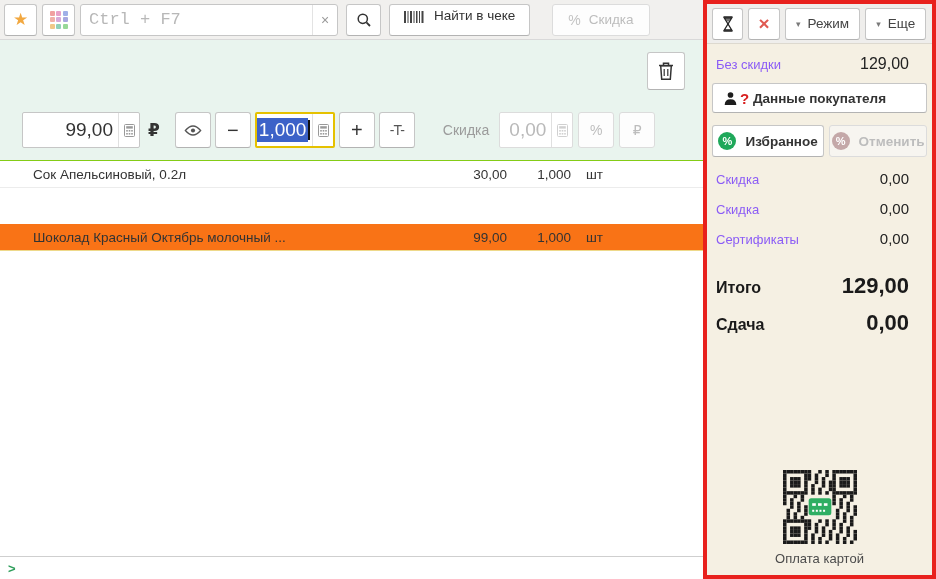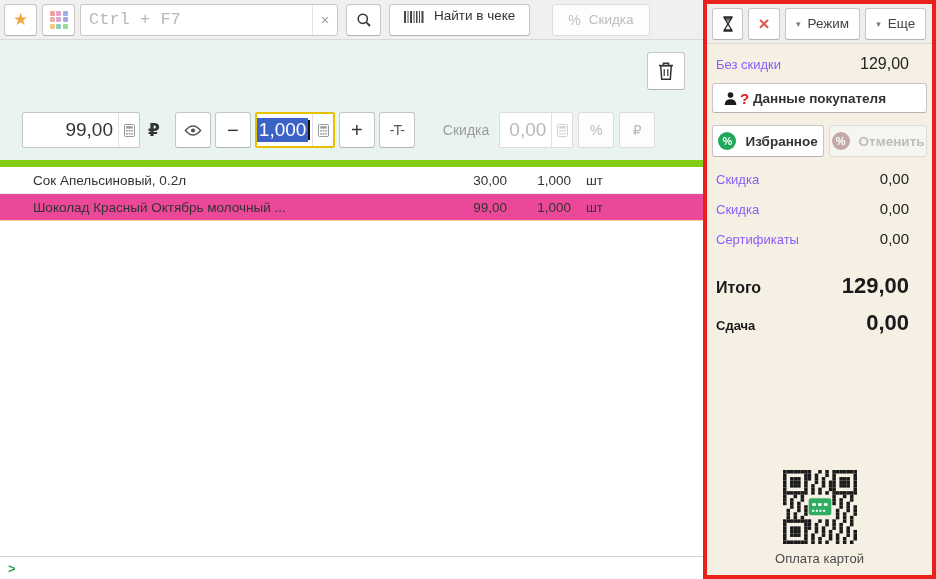--- a/index.html
+++ b/index.html
@@ -51,28 +51,28 @@
   .sel { background:#3c62c8; color:#fff; padding:1px 2px; }
   .caret-bar { width:2px; height:20px; background:#111; align-self:center; }
   .tbtn-label { font-size:14px; color:#555; letter-spacing:-1px; }
   .disc-label { margin-left:28px; font-size:14px; color:#9b9b9b; }
   .disc-box { width:74px; margin-left:10px; border-color:#dcdcdc; }
   .disc-box .val { color:#b9b9b9; }
   .sqd { width:36px; height:36px; margin-left:5px; font-size:14px; color:#c3c3c3; background:#fdfdfd; }
 
   
   .list { position:absolute; left:0; top:160px; width:800px; height:396px; background:#fff;
-          border-top:7px solid #84cc16; }
+          border-top:1px solid #84cc16; }
   .row { display:grid; grid-template-columns:1fr 80px 64px 56px 173px; height:27px; align-items:center;
          font-size:13.5px; color:#333; border-bottom:1px solid #ececec; cursor:pointer; }
   .row .name { padding-left:33px; white-space:nowrap; overflow:hidden; }
   .row .price,.row .qty { text-align:right; }
   .row .unit { padding-left:15px; }
   .row .total { text-align:right; font-weight:bold; padding-right:10px; }
-  .row.selected { background:#ec4899; border-bottom-color:#eed98a; }
+  .row.selected { background:#f97316; border-bottom-color:#eed98a;margin-top:36px; }
 
   
   .footer { position:absolute; left:0; bottom:0; width:703px; height:23px; background:#fff;
             border-top:1px solid #cfcfcf; display:flex; align-items:center; padding-left:8px;
             color:#2e9e5b; font-size:14px; cursor:pointer; }
   .footer .chev { font-weight:bold; margin-right:7px; font-size:13px; }
 
   
   .panel { position:absolute; left:703px; top:0; width:233px; height:579px;
            border:4px solid #e8211d; background:#f5f0e3; display:flex; flex-direction:column; }
@@ -97,21 +97,21 @@
   .calc-btn { flex:1.15; color:#333; }
   .cancel-btn { flex:1; background:#f7f5f0; }
   .pct-badge { width:18px; height:18px; border-radius:50%; background:#1fa85a; color:#fff;
                font-size:11px; font-weight:bold; display:flex; align-items:center; justify-content:center; }
   .pct-badge.off { background:#c4a8a8; }
   .sumrows .p-row { margin-top:13px; }
   .total-row { margin-top:26px; }
   .total-row .lbl { font-size:16px; font-weight:bold; color:#1a1a1a; }
   .total-row .v { font-size:22px; font-weight:bold; color:#1a1a1a; }
   .change-row { margin-top:11px; }
-  .change-row .lbl { font-size:13px; font-weight:bold; color:#1a1a1a; }
+  .change-row .lbl { font-size:16px; font-weight:bold; color:#1a1a1a; }
   .change-row .v { font-size:22px; font-weight:bold; color:#1a1a1a; }
   .qr-wrap { margin-top:auto; display:flex; flex-direction:column; align-items:center; }
   .qr-label { font-size:13px; color:#4a4a4a; margin:7px 0 9px; }
   .pay-btn { height:34px; margin:0 1px 1px 1px; border:1px solid #d9a41d; border-radius:2px;
              background:linear-gradient(#ffe271,#f0bb25); display:flex; align-items:center; justify-content:center;
              font-size:15px; font-weight:bold; color:#3f3f3f; cursor:pointer; }
 </style>
 </head>
 <body>
 

